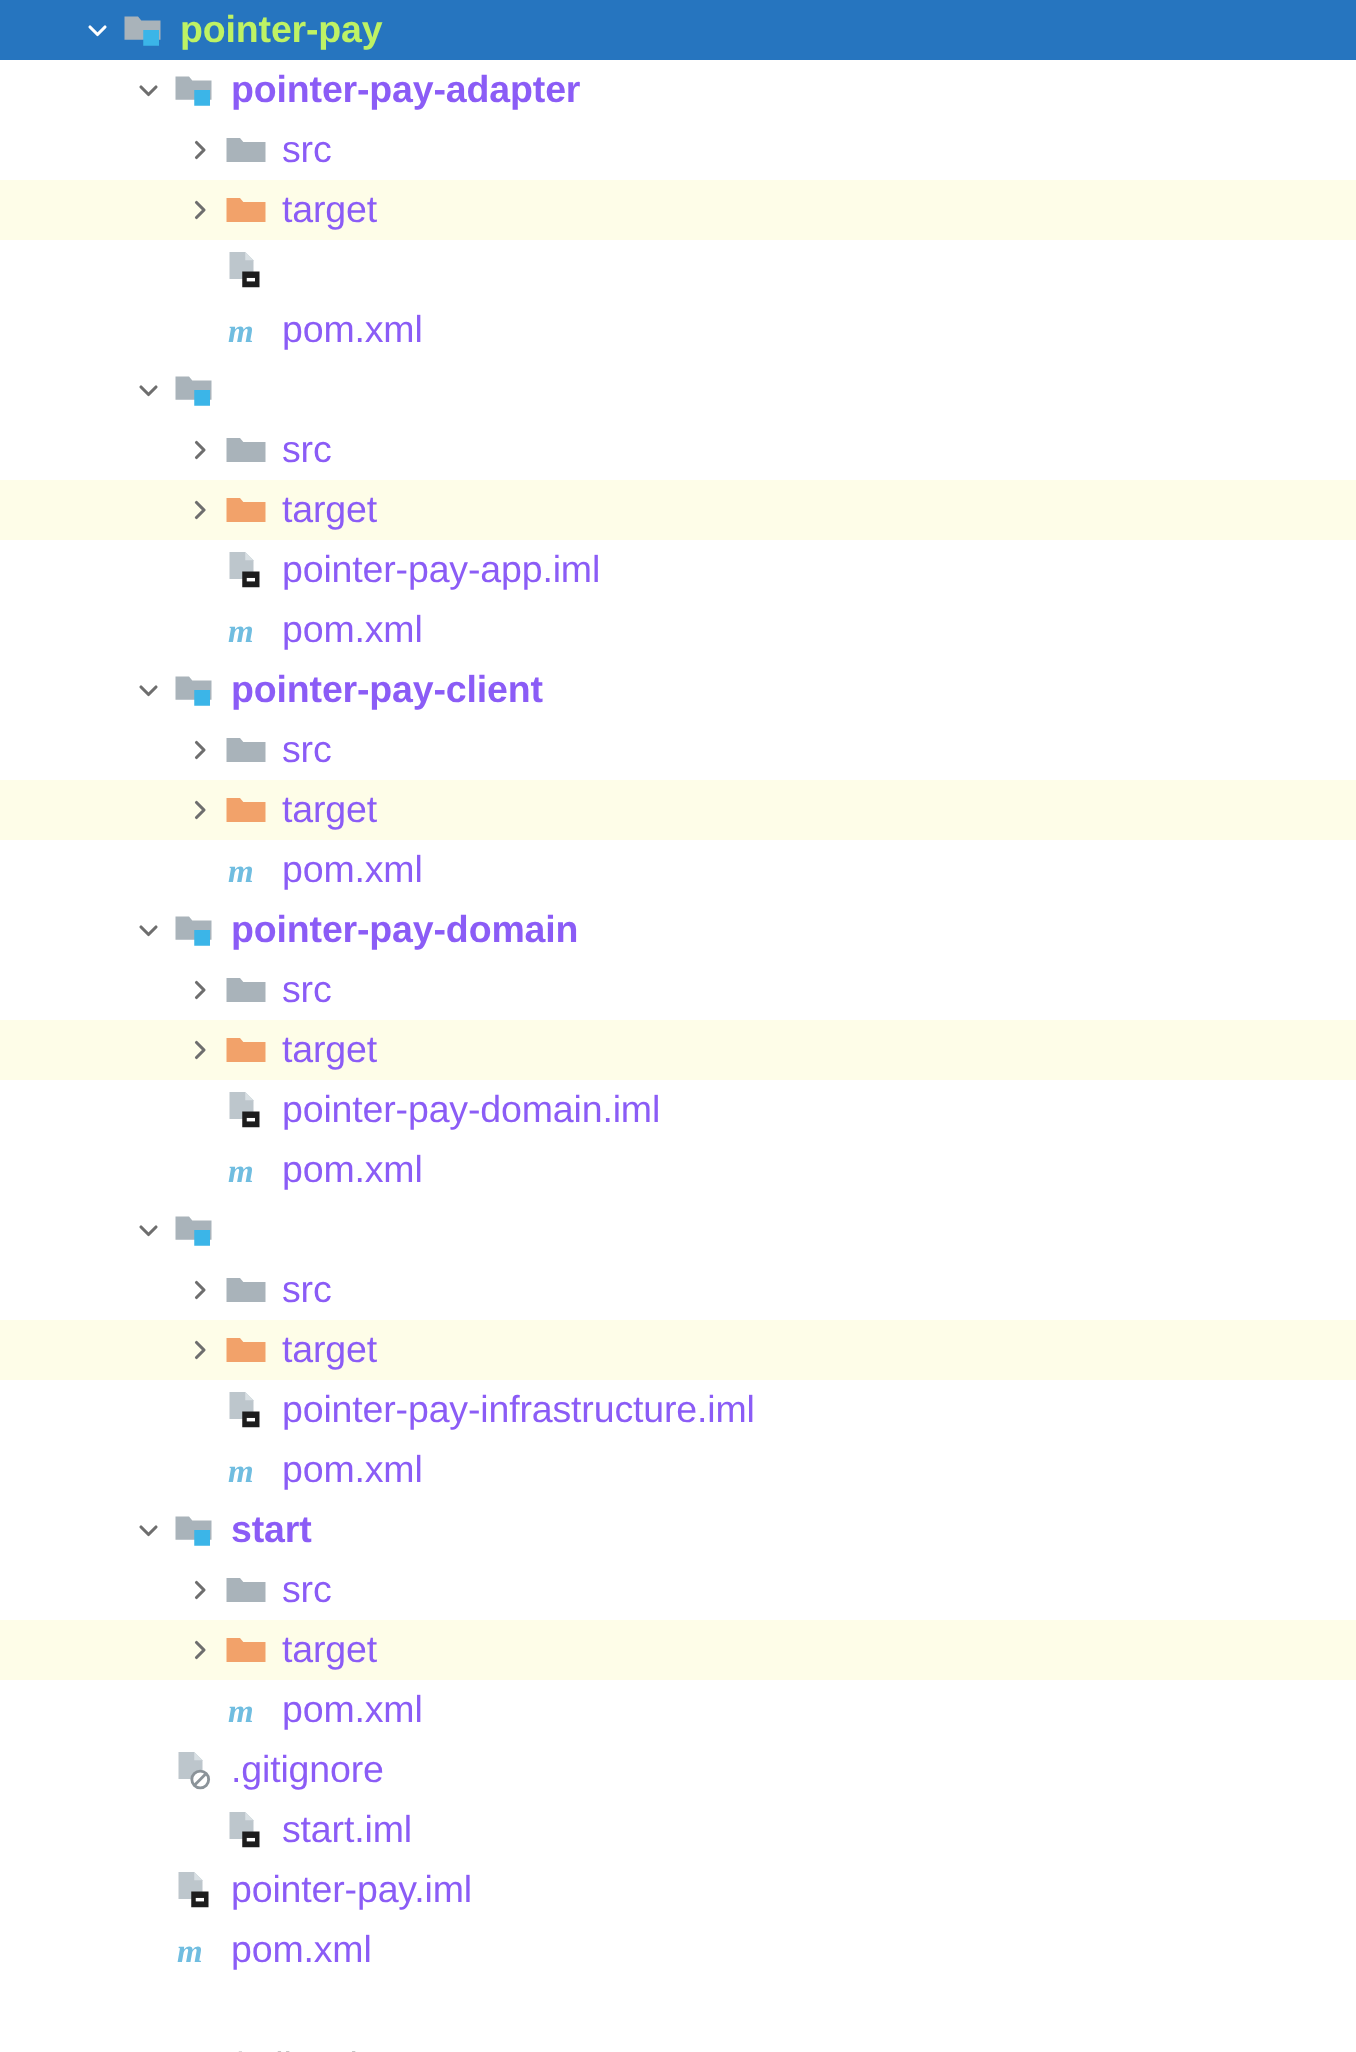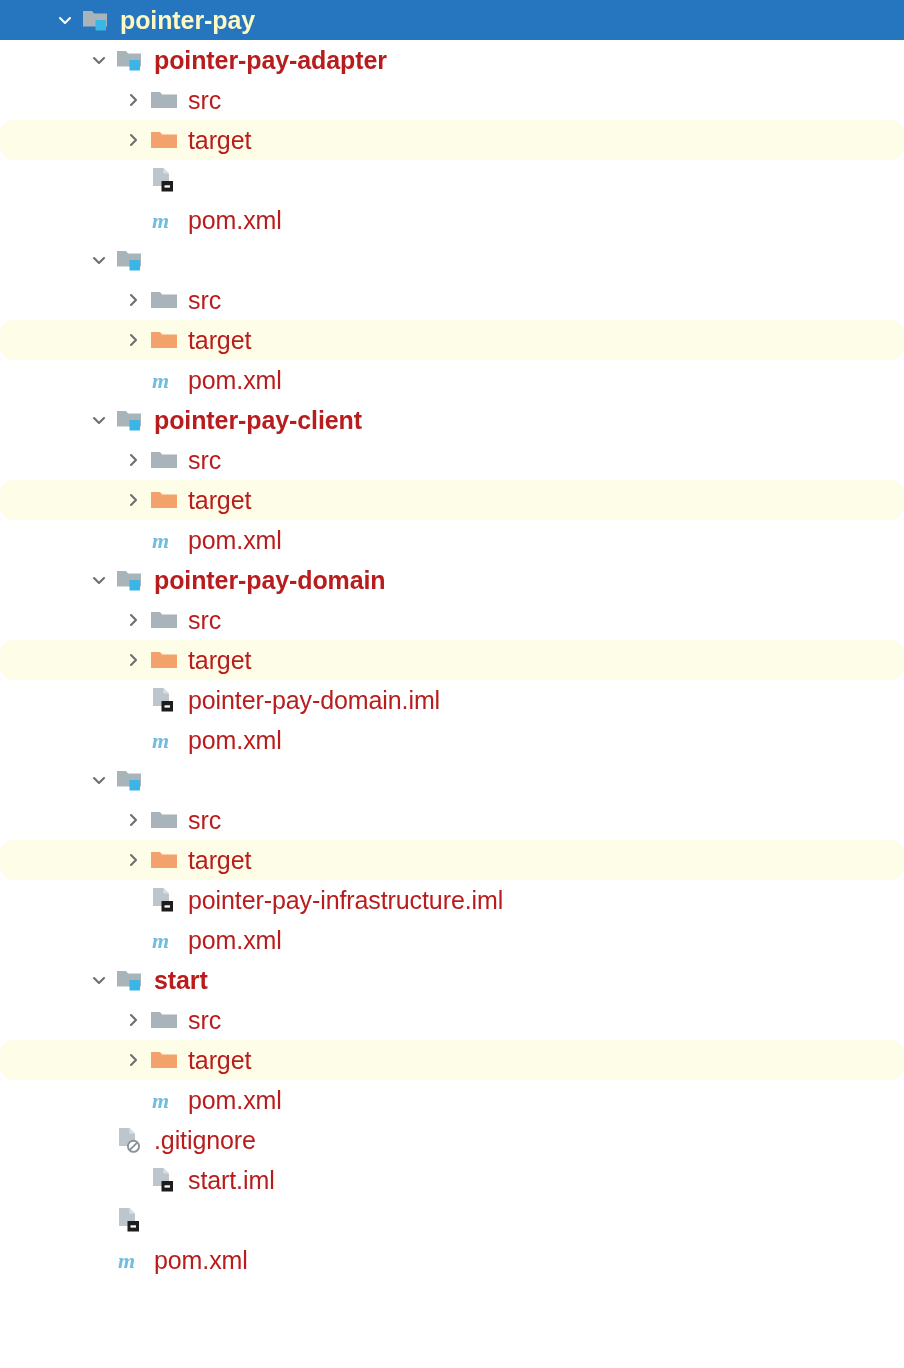--- a/index.html
+++ b/index.html
@@ -21,21 +21,21 @@
 
   .row {
     height: 40px;
     display: flex;
     align-items: center;
     position: relative;
     white-space: nowrap;
     background: #ffffff;
   }
   .row.selected { background: #2675bf; }
-  .row.excluded { background: #fefde8; border-radius: 14px; }
+  .row.excluded { background: #fefde8; }
 
   
   .indent { flex: 0 0 auto; height: 1px; }
   .lvl0 .indent { width: 48px; }
   .lvl1 .indent { width: 82px; }
   .lvl2 .indent { width: 116px; }
 
   
   .twisty {
     flex: 0 0 auto;
@@ -59,26 +59,26 @@
     display: flex;
     align-items: center;
     justify-content: flex-start;
     margin-right: 8px;
   }
   .icon svg { display: block; }
 
   
   .label {
     font-size: 25px;
-    color: #b91c1c;
+    color: #8b5cf6;
     line-height: 40px;
     letter-spacing: -0.1px;
   }
   .label.bold { font-weight: 700; }
-  .row.selected .label { color: #fef9c3; }
+  .row.selected .label { color: #bef264; }
 
   
   .row.clipped {
     height: 40px;
     position: absolute;
     left: 0;
     top: 1358px;
     width: 904px;
     overflow: hidden;
   }
@@ -214,163 +214,109 @@
       </div>
       <span class="label">target</span>
     </div>
     <div class="row lvl2">
       <div class="indent"></div>
       <div class="twisty empty">
         <svg width="20" height="20" viewBox="0 0 20 20"></svg>
       </div>
       <div class="icon">
         <svg width="26" height="28" viewBox="0 0 26 28">
-    <text x="2" y="22" font-family="Liberation Serif, serif" font-size="22" font-style="italic" font-weight="700" fill="#70bde0">m</text>
-  </svg>
-      </div>
-      <span class="label">pom.xml</span>
-    </div>
-    <div class="row lvl1">
-      <div class="indent"></div>
-      <div class="twisty">
-        <svg width="20" height="20" viewBox="0 0 20 20">
-    <polyline class="chev" points="5,8 10,13 15,8"></polyline>
-  </svg>
-      </div>
-      <div class="icon">
-        <svg width="28" height="26" viewBox="0 0 28 26">
-    <path d="M1 4 h9 l2.2 2.6 H25 V19.5 H1 Z" fill="#a9b3ba"></path>
-    <rect x="13.5" y="13" width="10.5" height="10.5" fill="#3bb5e8"></rect>
-  </svg>
-      </div>
-      <span class="label bold">pointer-pay-client</span>
-    </div>
-    <div class="row lvl2">
-      <div class="indent"></div>
-      <div class="twisty">
-        <svg width="20" height="20" viewBox="0 0 20 20">
-    <polyline class="chev" points="8,5 13,10 8,15"></polyline>
-  </svg>
-      </div>
-      <div class="icon">
-        <svg width="28" height="26" viewBox="0 0 28 26">
-    <path d="M1 5 h9 l2.2 2.6 H27 V21 H1 Z" fill="#a9b3ba"></path>
-  </svg>
-      </div>
-      <span class="label">src</span>
-    </div>
-    <div class="row lvl2 excluded">
-      <div class="indent"></div>
-      <div class="twisty">
-        <svg width="20" height="20" viewBox="0 0 20 20">
-    <polyline class="chev" points="8,5 13,10 8,15"></polyline>
-  </svg>
-      </div>
-      <div class="icon">
-        <svg width="28" height="26" viewBox="0 0 28 26">
-    <path d="M1 5 h9 l2.2 2.6 H27 V21 H1 Z" fill="#f2a26a"></path>
-  </svg>
-      </div>
-      <span class="label">target</span>
-    </div>
-    <div class="row lvl2">
-      <div class="indent"></div>
-      <div class="twisty empty">
-        <svg width="20" height="20" viewBox="0 0 20 20"></svg>
-      </div>
-      <div class="icon">
-        <svg width="26" height="28" viewBox="0 0 26 28">
-    <text x="2" y="22" font-family="Liberation Serif, serif" font-size="22" font-style="italic" font-weight="700" fill="#70bde0">m</text>
-  </svg>
-      </div>
-      <span class="label">pom.xml</span>
-    </div>
-    <div class="row lvl1">
-      <div class="indent"></div>
-      <div class="twisty">
-        <svg width="20" height="20" viewBox="0 0 20 20">
-    <polyline class="chev" points="5,8 10,13 15,8"></polyline>
-  </svg>
-      </div>
-      <div class="icon">
-        <svg width="28" height="26" viewBox="0 0 28 26">
-    <path d="M1 4 h9 l2.2 2.6 H25 V19.5 H1 Z" fill="#a9b3ba"></path>
-    <rect x="13.5" y="13" width="10.5" height="10.5" fill="#3bb5e8"></rect>
-  </svg>
-      </div>
-      <span class="label bold">pointer-pay-domain</span>
-    </div>
-    <div class="row lvl2">
-      <div class="indent"></div>
-      <div class="twisty">
-        <svg width="20" height="20" viewBox="0 0 20 20">
-    <polyline class="chev" points="8,5 13,10 8,15"></polyline>
-  </svg>
-      </div>
-      <div class="icon">
-        <svg width="28" height="26" viewBox="0 0 28 26">
-    <path d="M1 5 h9 l2.2 2.6 H27 V21 H1 Z" fill="#a9b3ba"></path>
-  </svg>
-      </div>
-      <span class="label">src</span>
-    </div>
-    <div class="row lvl2 excluded">
-      <div class="indent"></div>
-      <div class="twisty">
-        <svg width="20" height="20" viewBox="0 0 20 20">
-    <polyline class="chev" points="8,5 13,10 8,15"></polyline>
-  </svg>
-      </div>
-      <div class="icon">
-        <svg width="28" height="26" viewBox="0 0 28 26">
-    <path d="M1 5 h9 l2.2 2.6 H27 V21 H1 Z" fill="#f2a26a"></path>
-  </svg>
-      </div>
-      <span class="label">target</span>
-    </div>
-    <div class="row lvl2">
-      <div class="indent"></div>
-      <div class="twisty empty">
-        <svg width="20" height="20" viewBox="0 0 20 20"></svg>
-      </div>
-      <div class="icon">
-        <svg width="26" height="28" viewBox="0 0 26 28">
     <path d="M3 2 h10.5 l5.5 5.5 V20 H3 Z" fill="#bdc6cc"></path>
     <path d="M13.5 2 v5.5 h5.5 Z" fill="#d9e0e4"></path>
     <rect x="11.5" y="15" width="11.5" height="10.5" fill="#1d1d1d"></rect>
     <rect x="14.5" y="19.3" width="5.5" height="2.3" fill="#ffffff"></rect>
   </svg>
       </div>
-      <span class="label">pointer-pay-domain.iml</span>
-    </div>
-    <div class="row lvl2">
-      <div class="indent"></div>
-      <div class="twisty empty">
-        <svg width="20" height="20" viewBox="0 0 20 20"></svg>
-      </div>
-      <div class="icon">
-        <svg width="26" height="28" viewBox="0 0 26 28">
-    <text x="2" y="22" font-family="Liberation Serif, serif" font-size="22" font-style="italic" font-weight="700" fill="#70bde0">m</text>
-  </svg>
-      </div>
-      <span class="label">pom.xml</span>
-    </div>
-    <div class="row lvl1">
-      <div class="indent"></div>
-      <div class="twisty">
-        <svg width="20" height="20" viewBox="0 0 20 20">
-    <polyline class="chev" points="5,8 10,13 15,8"></polyline>
-  </svg>
-      </div>
-      <div class="icon">
-        <svg width="28" height="26" viewBox="0 0 28 26">
-    <path d="M1 4 h9 l2.2 2.6 H25 V19.5 H1 Z" fill="#a9b3ba"></path>
-    <rect x="13.5" y="13" width="10.5" height="10.5" fill="#3bb5e8"></rect>
-  </svg>
-      </div>
+      <span class="label">pointer-pay-app.iml</span>
+    </div>
+    <div class="row lvl2">
+      <div class="indent"></div>
+      <div class="twisty empty">
+        <svg width="20" height="20" viewBox="0 0 20 20"></svg>
+      </div>
+      <div class="icon">
+        <svg width="26" height="28" viewBox="0 0 26 28">
+    <text x="2" y="22" font-family="Liberation Serif, serif" font-size="22" font-style="italic" font-weight="700" fill="#70bde0">m</text>
+  </svg>
+      </div>
+      <span class="label">pom.xml</span>
+    </div>
+    <div class="row lvl1">
+      <div class="indent"></div>
+      <div class="twisty">
+        <svg width="20" height="20" viewBox="0 0 20 20">
+    <polyline class="chev" points="5,8 10,13 15,8"></polyline>
+  </svg>
+      </div>
+      <div class="icon">
+        <svg width="28" height="26" viewBox="0 0 28 26">
+    <path d="M1 4 h9 l2.2 2.6 H25 V19.5 H1 Z" fill="#a9b3ba"></path>
+    <rect x="13.5" y="13" width="10.5" height="10.5" fill="#3bb5e8"></rect>
+  </svg>
+      </div>
+      <span class="label bold">pointer-pay-client</span>
+    </div>
+    <div class="row lvl2">
+      <div class="indent"></div>
+      <div class="twisty">
+        <svg width="20" height="20" viewBox="0 0 20 20">
+    <polyline class="chev" points="8,5 13,10 8,15"></polyline>
+  </svg>
+      </div>
+      <div class="icon">
+        <svg width="28" height="26" viewBox="0 0 28 26">
+    <path d="M1 5 h9 l2.2 2.6 H27 V21 H1 Z" fill="#a9b3ba"></path>
+  </svg>
+      </div>
+      <span class="label">src</span>
+    </div>
+    <div class="row lvl2 excluded">
+      <div class="indent"></div>
+      <div class="twisty">
+        <svg width="20" height="20" viewBox="0 0 20 20">
+    <polyline class="chev" points="8,5 13,10 8,15"></polyline>
+  </svg>
+      </div>
+      <div class="icon">
+        <svg width="28" height="26" viewBox="0 0 28 26">
+    <path d="M1 5 h9 l2.2 2.6 H27 V21 H1 Z" fill="#f2a26a"></path>
+  </svg>
+      </div>
+      <span class="label">target</span>
+    </div>
+    <div class="row lvl2">
+      <div class="indent"></div>
+      <div class="twisty empty">
+        <svg width="20" height="20" viewBox="0 0 20 20"></svg>
+      </div>
+      <div class="icon">
+        <svg width="26" height="28" viewBox="0 0 26 28">
+    <text x="2" y="22" font-family="Liberation Serif, serif" font-size="22" font-style="italic" font-weight="700" fill="#70bde0">m</text>
+  </svg>
+      </div>
+      <span class="label">pom.xml</span>
+    </div>
+    <div class="row lvl1">
+      <div class="indent"></div>
+      <div class="twisty">
+        <svg width="20" height="20" viewBox="0 0 20 20">
+    <polyline class="chev" points="5,8 10,13 15,8"></polyline>
+  </svg>
+      </div>
+      <div class="icon">
+        <svg width="28" height="26" viewBox="0 0 28 26">
+    <path d="M1 4 h9 l2.2 2.6 H25 V19.5 H1 Z" fill="#a9b3ba"></path>
+    <rect x="13.5" y="13" width="10.5" height="10.5" fill="#3bb5e8"></rect>
+  </svg>
+      </div>
+      <span class="label bold">pointer-pay-domain</span>
     </div>
     <div class="row lvl2">
       <div class="indent"></div>
       <div class="twisty">
         <svg width="20" height="20" viewBox="0 0 20 20">
     <polyline class="chev" points="8,5 13,10 8,15"></polyline>
   </svg>
       </div>
       <div class="icon">
         <svg width="28" height="26" viewBox="0 0 28 26">
@@ -399,20 +345,89 @@
         <svg width="20" height="20" viewBox="0 0 20 20"></svg>
       </div>
       <div class="icon">
         <svg width="26" height="28" viewBox="0 0 26 28">
     <path d="M3 2 h10.5 l5.5 5.5 V20 H3 Z" fill="#bdc6cc"></path>
     <path d="M13.5 2 v5.5 h5.5 Z" fill="#d9e0e4"></path>
     <rect x="11.5" y="15" width="11.5" height="10.5" fill="#1d1d1d"></rect>
     <rect x="14.5" y="19.3" width="5.5" height="2.3" fill="#ffffff"></rect>
   </svg>
       </div>
+      <span class="label">pointer-pay-domain.iml</span>
+    </div>
+    <div class="row lvl2">
+      <div class="indent"></div>
+      <div class="twisty empty">
+        <svg width="20" height="20" viewBox="0 0 20 20"></svg>
+      </div>
+      <div class="icon">
+        <svg width="26" height="28" viewBox="0 0 26 28">
+    <text x="2" y="22" font-family="Liberation Serif, serif" font-size="22" font-style="italic" font-weight="700" fill="#70bde0">m</text>
+  </svg>
+      </div>
+      <span class="label">pom.xml</span>
+    </div>
+    <div class="row lvl1">
+      <div class="indent"></div>
+      <div class="twisty">
+        <svg width="20" height="20" viewBox="0 0 20 20">
+    <polyline class="chev" points="5,8 10,13 15,8"></polyline>
+  </svg>
+      </div>
+      <div class="icon">
+        <svg width="28" height="26" viewBox="0 0 28 26">
+    <path d="M1 4 h9 l2.2 2.6 H25 V19.5 H1 Z" fill="#a9b3ba"></path>
+    <rect x="13.5" y="13" width="10.5" height="10.5" fill="#3bb5e8"></rect>
+  </svg>
+      </div>
+    </div>
+    <div class="row lvl2">
+      <div class="indent"></div>
+      <div class="twisty">
+        <svg width="20" height="20" viewBox="0 0 20 20">
+    <polyline class="chev" points="8,5 13,10 8,15"></polyline>
+  </svg>
+      </div>
+      <div class="icon">
+        <svg width="28" height="26" viewBox="0 0 28 26">
+    <path d="M1 5 h9 l2.2 2.6 H27 V21 H1 Z" fill="#a9b3ba"></path>
+  </svg>
+      </div>
+      <span class="label">src</span>
+    </div>
+    <div class="row lvl2 excluded">
+      <div class="indent"></div>
+      <div class="twisty">
+        <svg width="20" height="20" viewBox="0 0 20 20">
+    <polyline class="chev" points="8,5 13,10 8,15"></polyline>
+  </svg>
+      </div>
+      <div class="icon">
+        <svg width="28" height="26" viewBox="0 0 28 26">
+    <path d="M1 5 h9 l2.2 2.6 H27 V21 H1 Z" fill="#f2a26a"></path>
+  </svg>
+      </div>
+      <span class="label">target</span>
+    </div>
+    <div class="row lvl2">
+      <div class="indent"></div>
+      <div class="twisty empty">
+        <svg width="20" height="20" viewBox="0 0 20 20"></svg>
+      </div>
+      <div class="icon">
+        <svg width="26" height="28" viewBox="0 0 26 28">
+    <path d="M3 2 h10.5 l5.5 5.5 V20 H3 Z" fill="#bdc6cc"></path>
+    <path d="M13.5 2 v5.5 h5.5 Z" fill="#d9e0e4"></path>
+    <rect x="11.5" y="15" width="11.5" height="10.5" fill="#1d1d1d"></rect>
+    <rect x="14.5" y="19.3" width="5.5" height="2.3" fill="#ffffff"></rect>
+  </svg>
+      </div>
       <span class="label">pointer-pay-infrastructure.iml</span>
     </div>
     <div class="row lvl2">
       <div class="indent"></div>
       <div class="twisty empty">
         <svg width="20" height="20" viewBox="0 0 20 20"></svg>
       </div>
       <div class="icon">
         <svg width="26" height="28" viewBox="0 0 26 28">
     <text x="2" y="22" font-family="Liberation Serif, serif" font-size="22" font-style="italic" font-weight="700" fill="#70bde0">m</text>
@@ -511,20 +526,21 @@
         <svg width="20" height="20" viewBox="0 0 20 20"></svg>
       </div>
       <div class="icon">
         <svg width="26" height="28" viewBox="0 0 26 28">
     <path d="M3 2 h10.5 l5.5 5.5 V20 H3 Z" fill="#bdc6cc"></path>
     <path d="M13.5 2 v5.5 h5.5 Z" fill="#d9e0e4"></path>
     <rect x="11.5" y="15" width="11.5" height="10.5" fill="#1d1d1d"></rect>
     <rect x="14.5" y="19.3" width="5.5" height="2.3" fill="#ffffff"></rect>
   </svg>
       </div>
+      <span class="label">pointer-pay.iml</span>
     </div>
     <div class="row lvl1">
       <div class="indent"></div>
       <div class="twisty empty">
         <svg width="20" height="20" viewBox="0 0 20 20"></svg>
       </div>
       <div class="icon">
         <svg width="26" height="28" viewBox="0 0 26 28">
     <text x="2" y="22" font-family="Liberation Serif, serif" font-size="22" font-style="italic" font-weight="700" fill="#70bde0">m</text>
   </svg>

